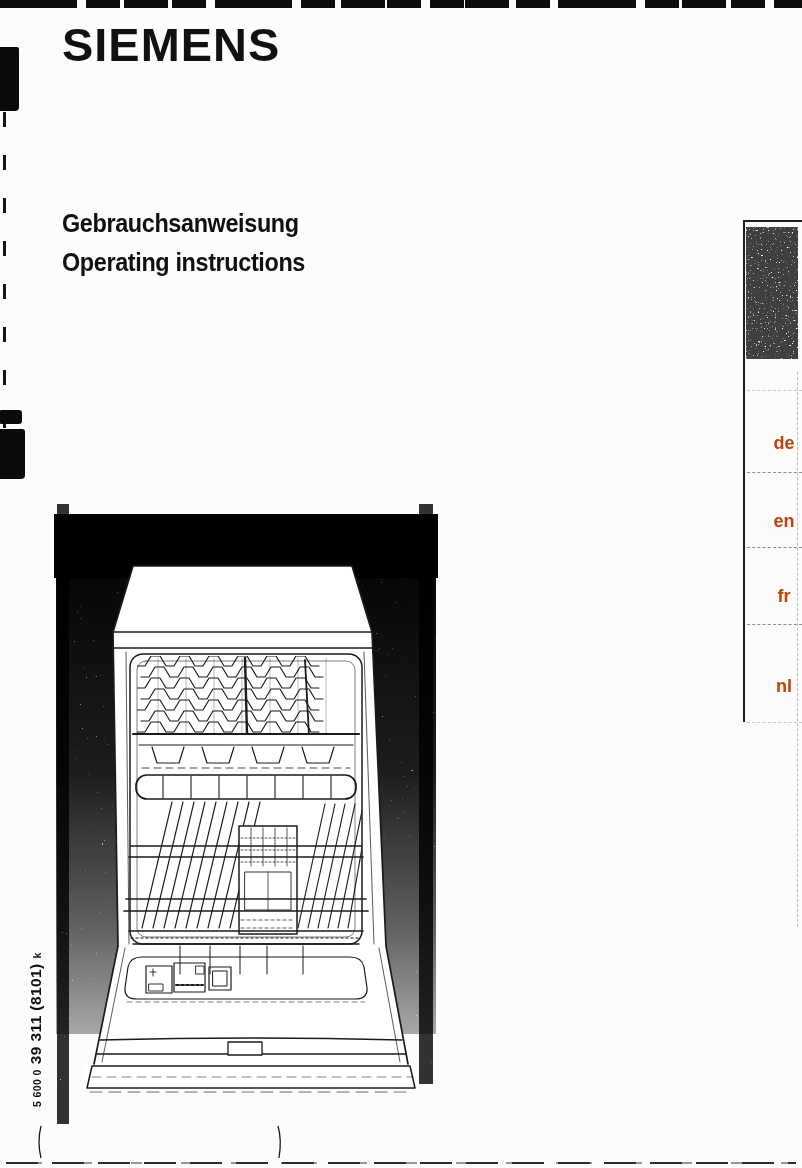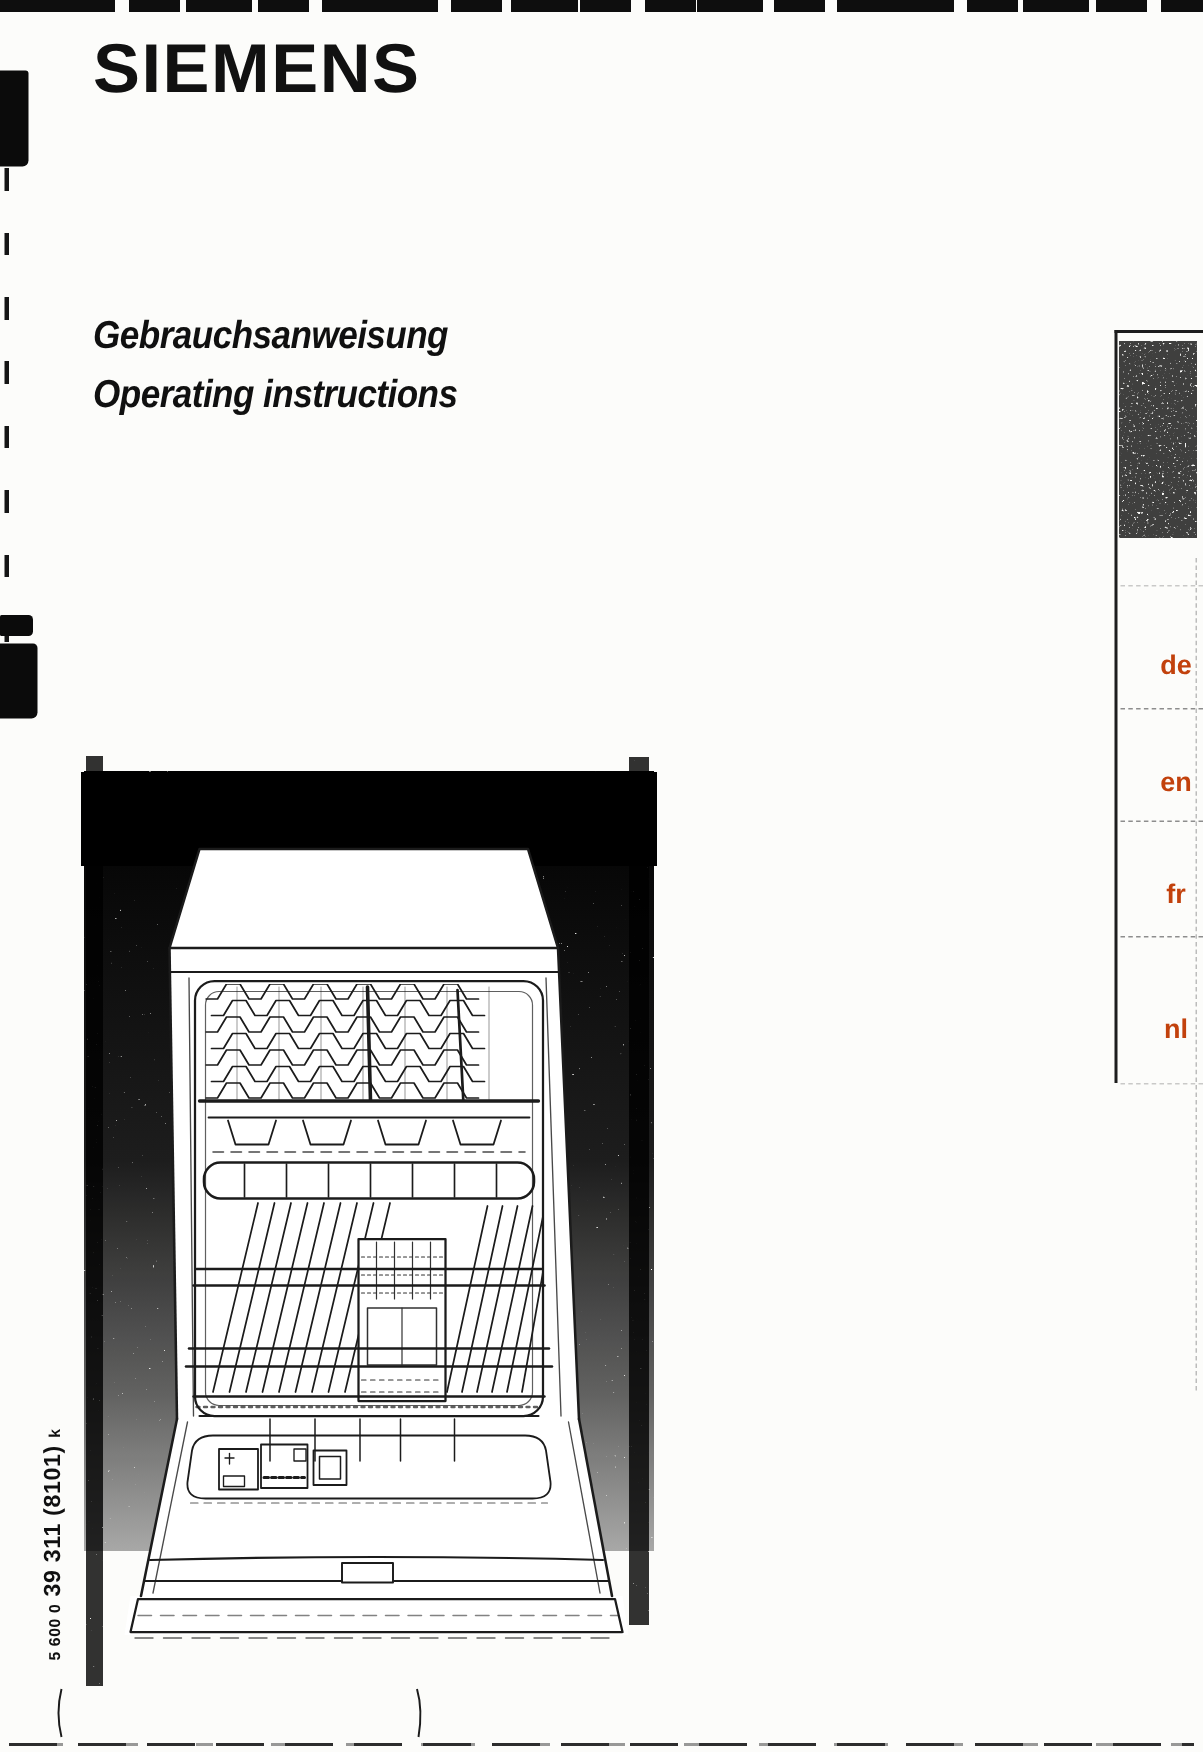--- a/index.html
+++ b/index.html
@@ -33,21 +33,21 @@
 
   
   .brand{
     position:absolute;left:62px;top:22px;
     font-size:46px;line-height:1;font-weight:700;letter-spacing:1px;
     transform:scaleX(1.02);transform-origin:0 0;color:#111;
   }
 
   
   .title-col{position:absolute;top:204px;}
-  .title-col.left{left:62px;font-style:italic;}
+  .title-col.left{left:62px;}
   .title-col.right{left:447px;}
   .title-line{
     display:block;font-size:26px;line-height:39px;font-weight:700;
     letter-spacing:-0.4px;white-space:nowrap;
     transform:scaleX(.9);transform-origin:0 50%;color:#101010;
   }
 
   
   .lang-tabs{
     position:absolute;left:743px;top:220px;width:59px;height:502px;

